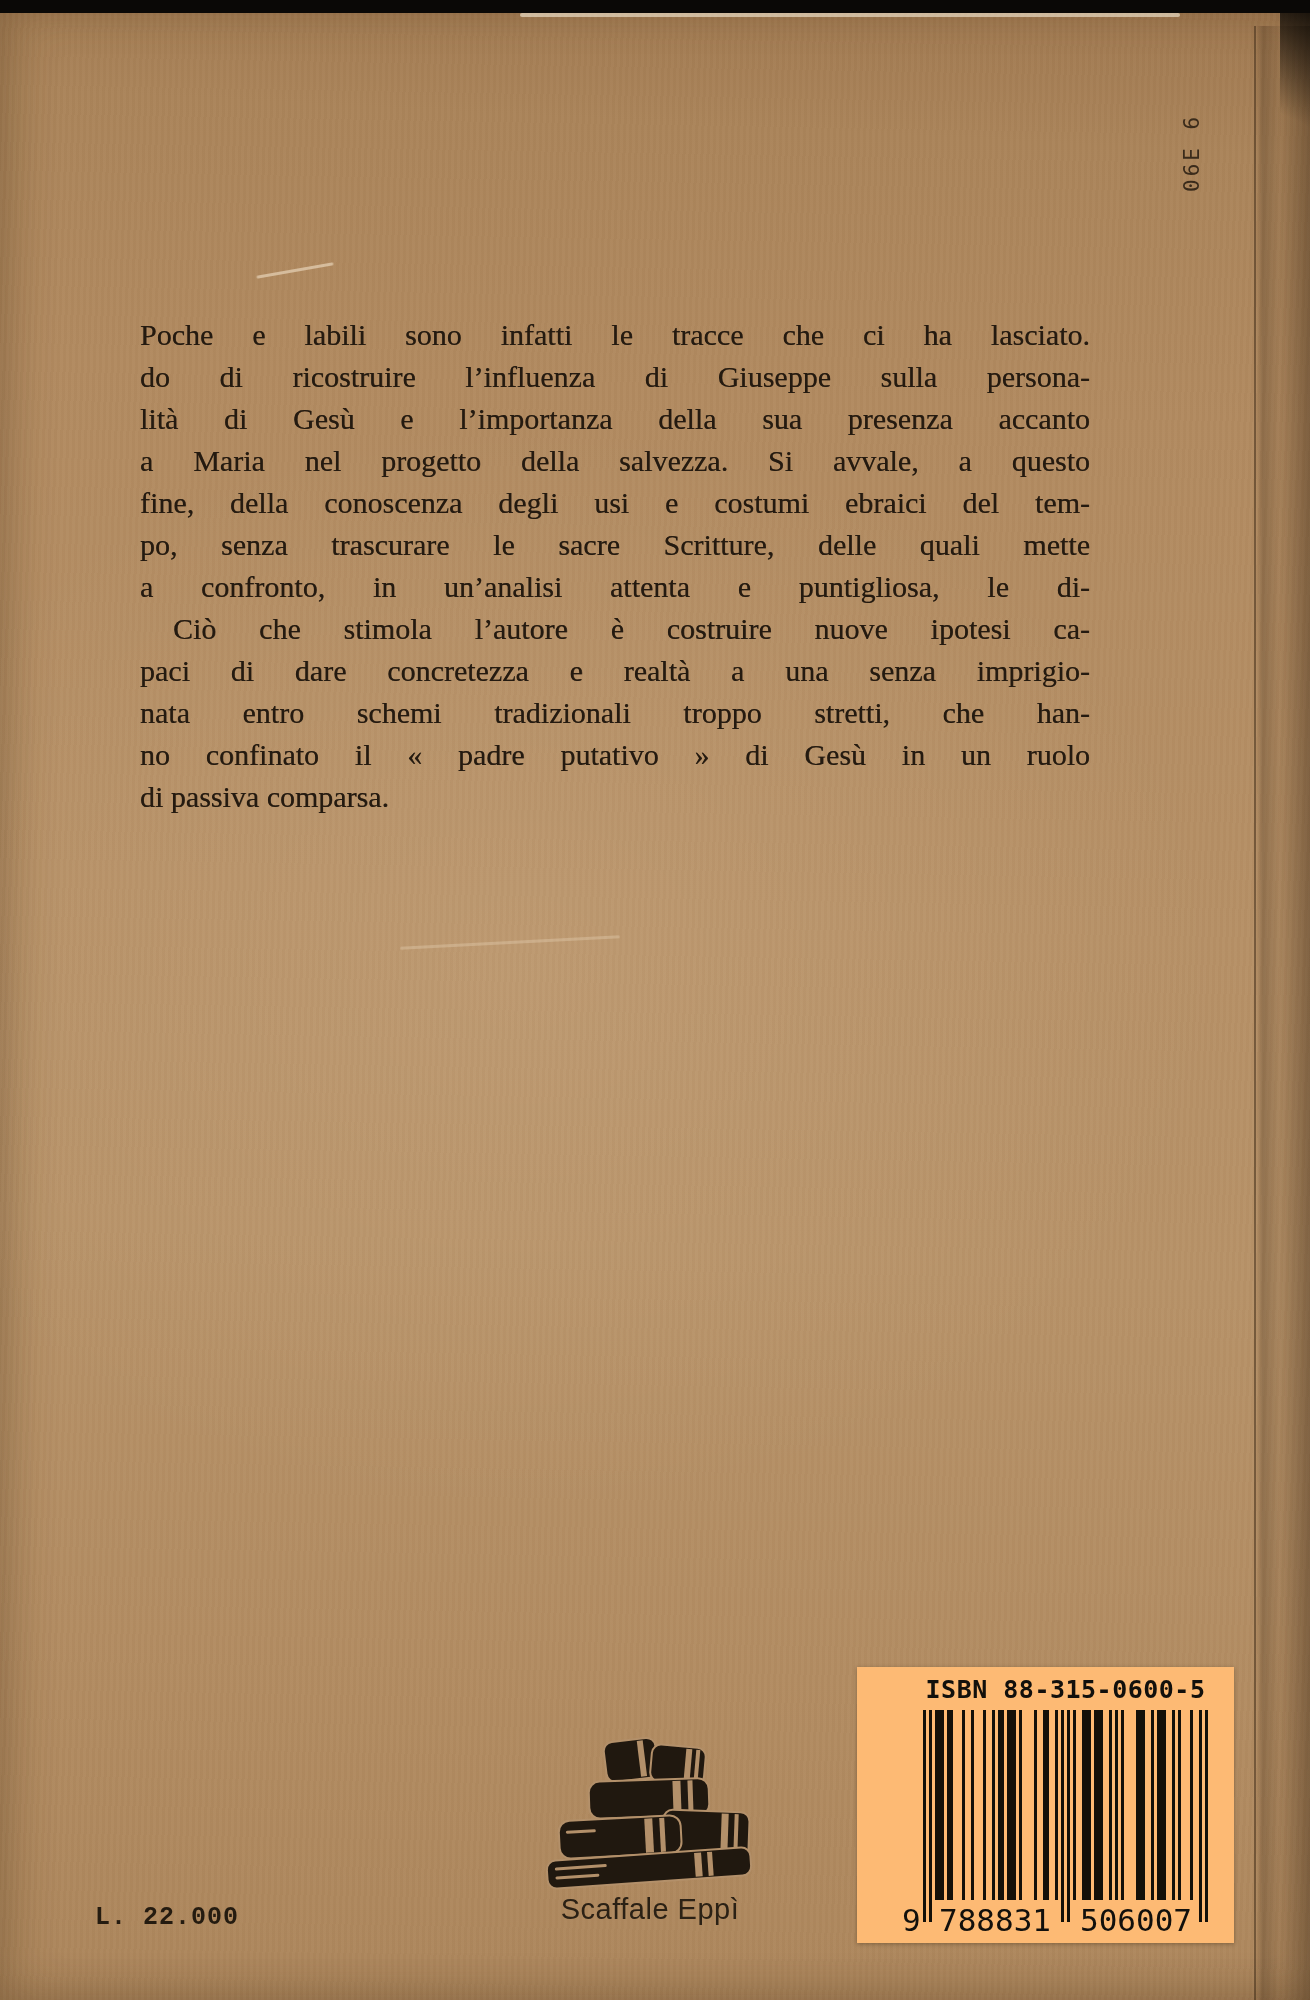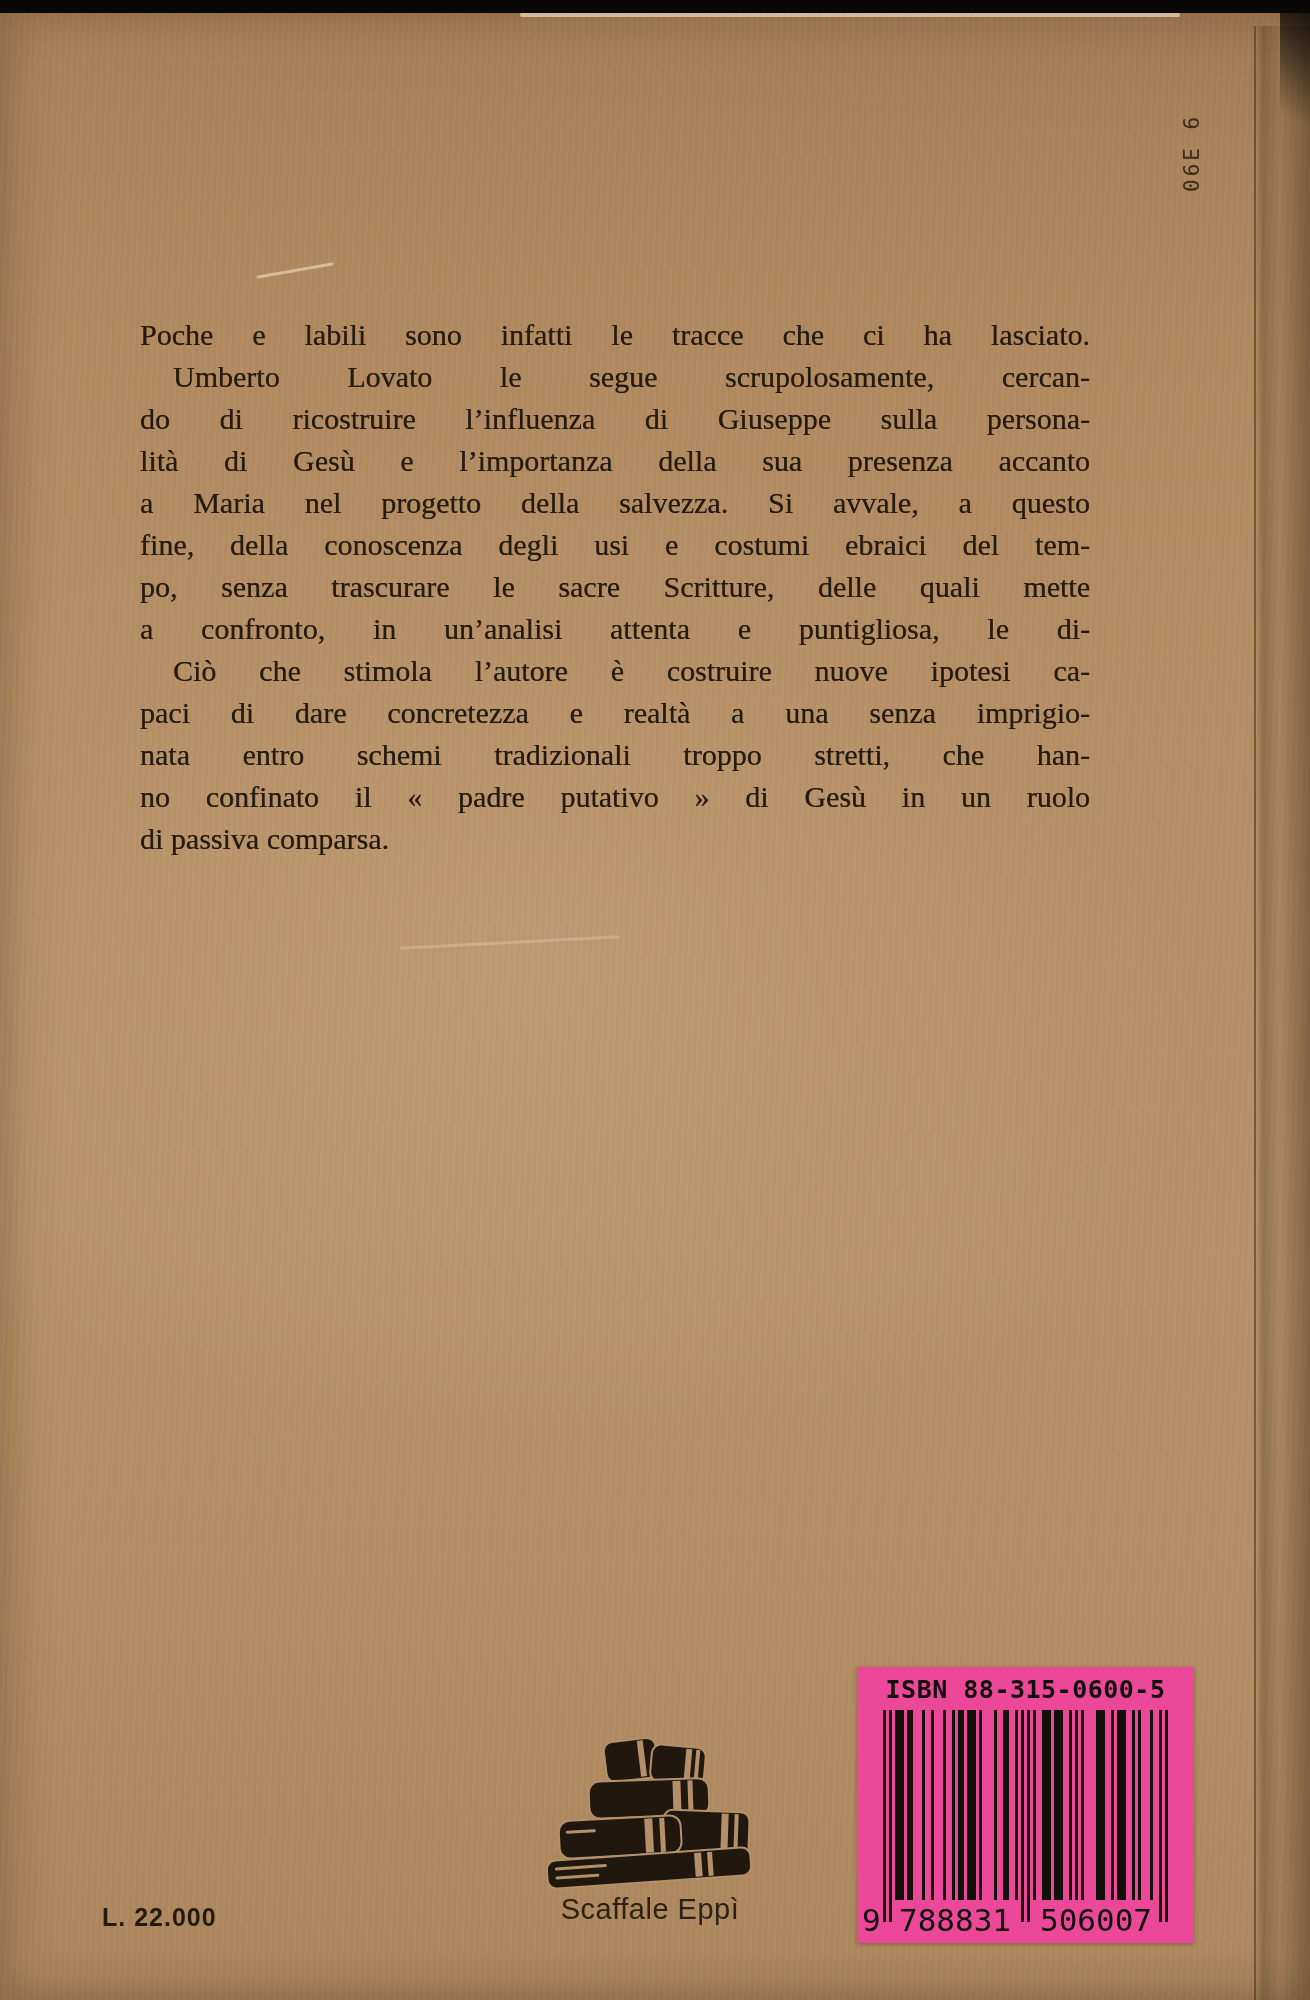--- a/index.html
+++ b/index.html
@@ -59,28 +59,28 @@
   .line.indent{padding-left:33px;}
   
   .logo{position:absolute;left:543px;top:1712px;width:214px;text-align:center;}
   .logo svg{display:block;margin:0 auto;}
   .publisher{
     font-family:"Liberation Sans","DejaVu Sans",sans-serif;
     font-size:29px;color:#2b2115;margin-top:3px;letter-spacing:0.5px;
   }
   
   .price{
-    position:absolute;left:102px;top:1903px;
-    font-family:Liberation Sans, sans-serif;
+    position:absolute;left:95px;top:1903px;
+    font-family:Liberation Mono, monospace;
     font-weight:bold;font-size:25px;letter-spacing:1px;color:#241b10;
   }
   
   .barcode-label{
     position:absolute;left:857px;top:1667px;width:337px;height:276px;
-    background:#ec4899;box-shadow:0 1px 4px rgba(40,25,10,0.35);
+    background:#fdba74;box-shadow:0 1px 4px rgba(40,25,10,0.35);padding-left:40px;
   }
   .isbn{
     margin-top:9px;line-height:28px;text-align:center;
     font-family:"DejaVu Sans Mono","Liberation Mono",monospace;
     font-weight:bold;font-size:25px;letter-spacing:0.5px;color:#12100c;
     white-space:nowrap;
   }
   .bars{position:relative;width:285px;height:232px;margin:6px auto 0;}
   .bar{position:absolute;top:0;width:3px;height:190px;background:#131009;}
   .bar.tall{height:212px;}
@@ -102,21 +102,20 @@
   <div class="scratch-top"></div>
   <div class="crease-mid"></div>
   <div class="right-shade"></div>
   <div class="corner-dark"></div>
 </div>
 
 <div class="print-code">06E 6</div>
 
 <div class="blurb" id="blurb">
     <div class="line just">Poche e labili sono infatti le tracce che ci ha lasciato.</div>
-    <div class="line indent just">Umberto Lovato le segue scrupolosamente, cercan-</div>
     <div class="line just">do di ricostruire l’influenza di Giuseppe sulla persona-</div>
     <div class="line just">lità di Gesù e l’importanza della sua presenza accanto</div>
     <div class="line just">a Maria nel progetto della salvezza. Si avvale, a questo</div>
     <div class="line just">fine, della conoscenza degli usi e costumi ebraici del tem-</div>
     <div class="line just">po, senza trascurare le sacre Scritture, delle quali mette</div>
     <div class="line just">a confronto, in un’analisi attenta e puntigliosa, le di-</div>
     <div class="line indent just">Ciò che stimola l’autore è costruire nuove ipotesi ca-</div>
     <div class="line just">paci di dare concretezza e realtà a una senza imprigio-</div>
     <div class="line just">nata entro schemi tradizionali troppo stretti, che han-</div>
     <div class="line just">no confinato il « padre putativo » di Gesù in un ruolo</div>

